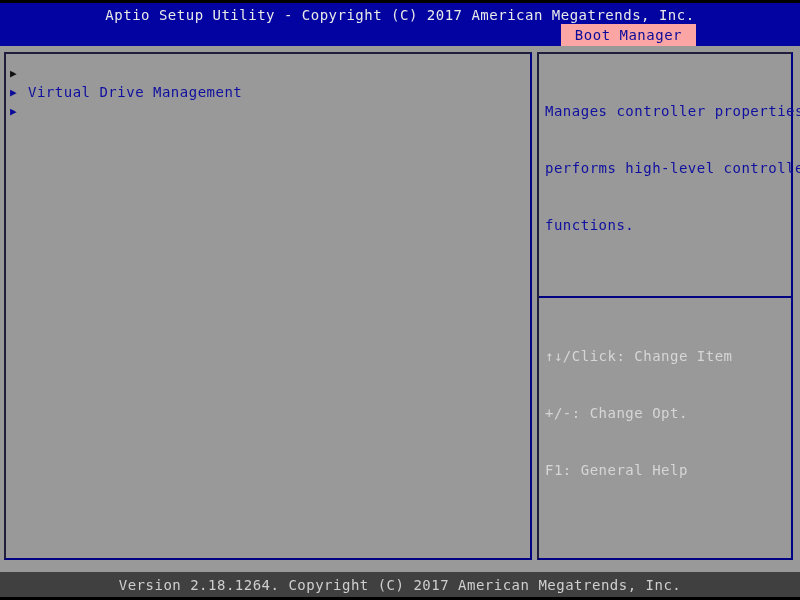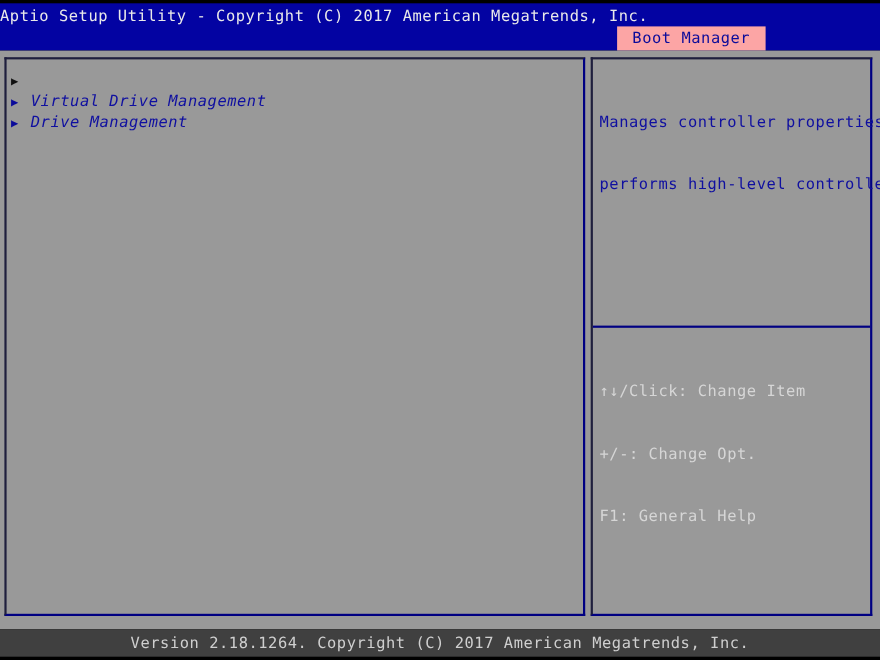--- a/index.html
+++ b/index.html
@@ -13,21 +13,21 @@
   }
 
   
   .top-black { position: absolute; left: 0; top: 0; width: 800px; height: 3px; background: #000; }
   .header {
     position: absolute; left: 0; top: 3px; width: 800px; height: 43px;
     background: #0303a2;
   }
   .header-title {
     position: absolute; left: 0; top: 4px; width: 800px;
-    text-align: left;
+    text-align: center;
     color: #e9e9e9; font-size: 14px; letter-spacing: 0.5px;
     white-space: pre;
   }
   .tab {
     position: absolute; top: 21px; right: 104px;
     height: 22px; padding: 3px 14px 0 14px;
     background: #fca5a5;
     color: #0b0b9a; font-size: 14px;
     letter-spacing: 0.5px;
   }
@@ -50,21 +50,21 @@
   .menu { position: absolute; left: 0; top: 10px; width: 100%; }
   .menu-item {
     position: relative; height: 19px; line-height: 19px;
     font-size: 14px; white-space: pre; cursor: default;
   }
   .menu-arrow { position: absolute; left: 4px; top: 0; font-size: 11px; }
   .menu-label { position: absolute; left: 22px; top: 0; letter-spacing: 0.5px; }
   .menu-item.selected .menu-arrow { color: #101010; }
   .menu-item.selected .menu-label { color: #ffffff; }
   .menu-item.normal .menu-arrow { color: #0b0b9a; }
-  .menu-item.normal .menu-label { color: #0f0fa0; font-style: italic; }
+  .menu-item.normal .menu-label { color: #0f0fa0; }
 
   
   .help {
     position: absolute; left: 6px; top: 10px; right: 4px;
     color: #0f0fa0; font-size: 14px; line-height: 19px;
     letter-spacing: 0.5px; white-space: pre;
   }
   .separator {
     position: absolute; left: 0px; top: 242px; width: 100%; height: 2px;
     background: #000082;
@@ -105,29 +105,29 @@
     <div class="menu">
       <div class="menu-item selected">
         <span class="menu-arrow">▶</span>
       </div>
       <div class="menu-item normal">
         <span class="menu-arrow">▶</span>
         <span class="menu-label">Virtual Drive Management</span>
       </div>
       <div class="menu-item normal">
         <span class="menu-arrow">▶</span>
-        <span class="menu-label">Drive Management</span>
       </div>
     </div>
   </div>
 
   <div class="panel panel-right">
     <div class="help">
       <div>Manages controller properties,</div>
       <div>performs high-level controller</div>
+      <div>functions.</div>
     </div>
     <div class="separator"></div>
     <div class="legend">
       <div>↑↓/Click: Change Item</div>
       <div>+/-: Change Opt.</div>
       <div>F1: General Help</div>
       
       
       
       

